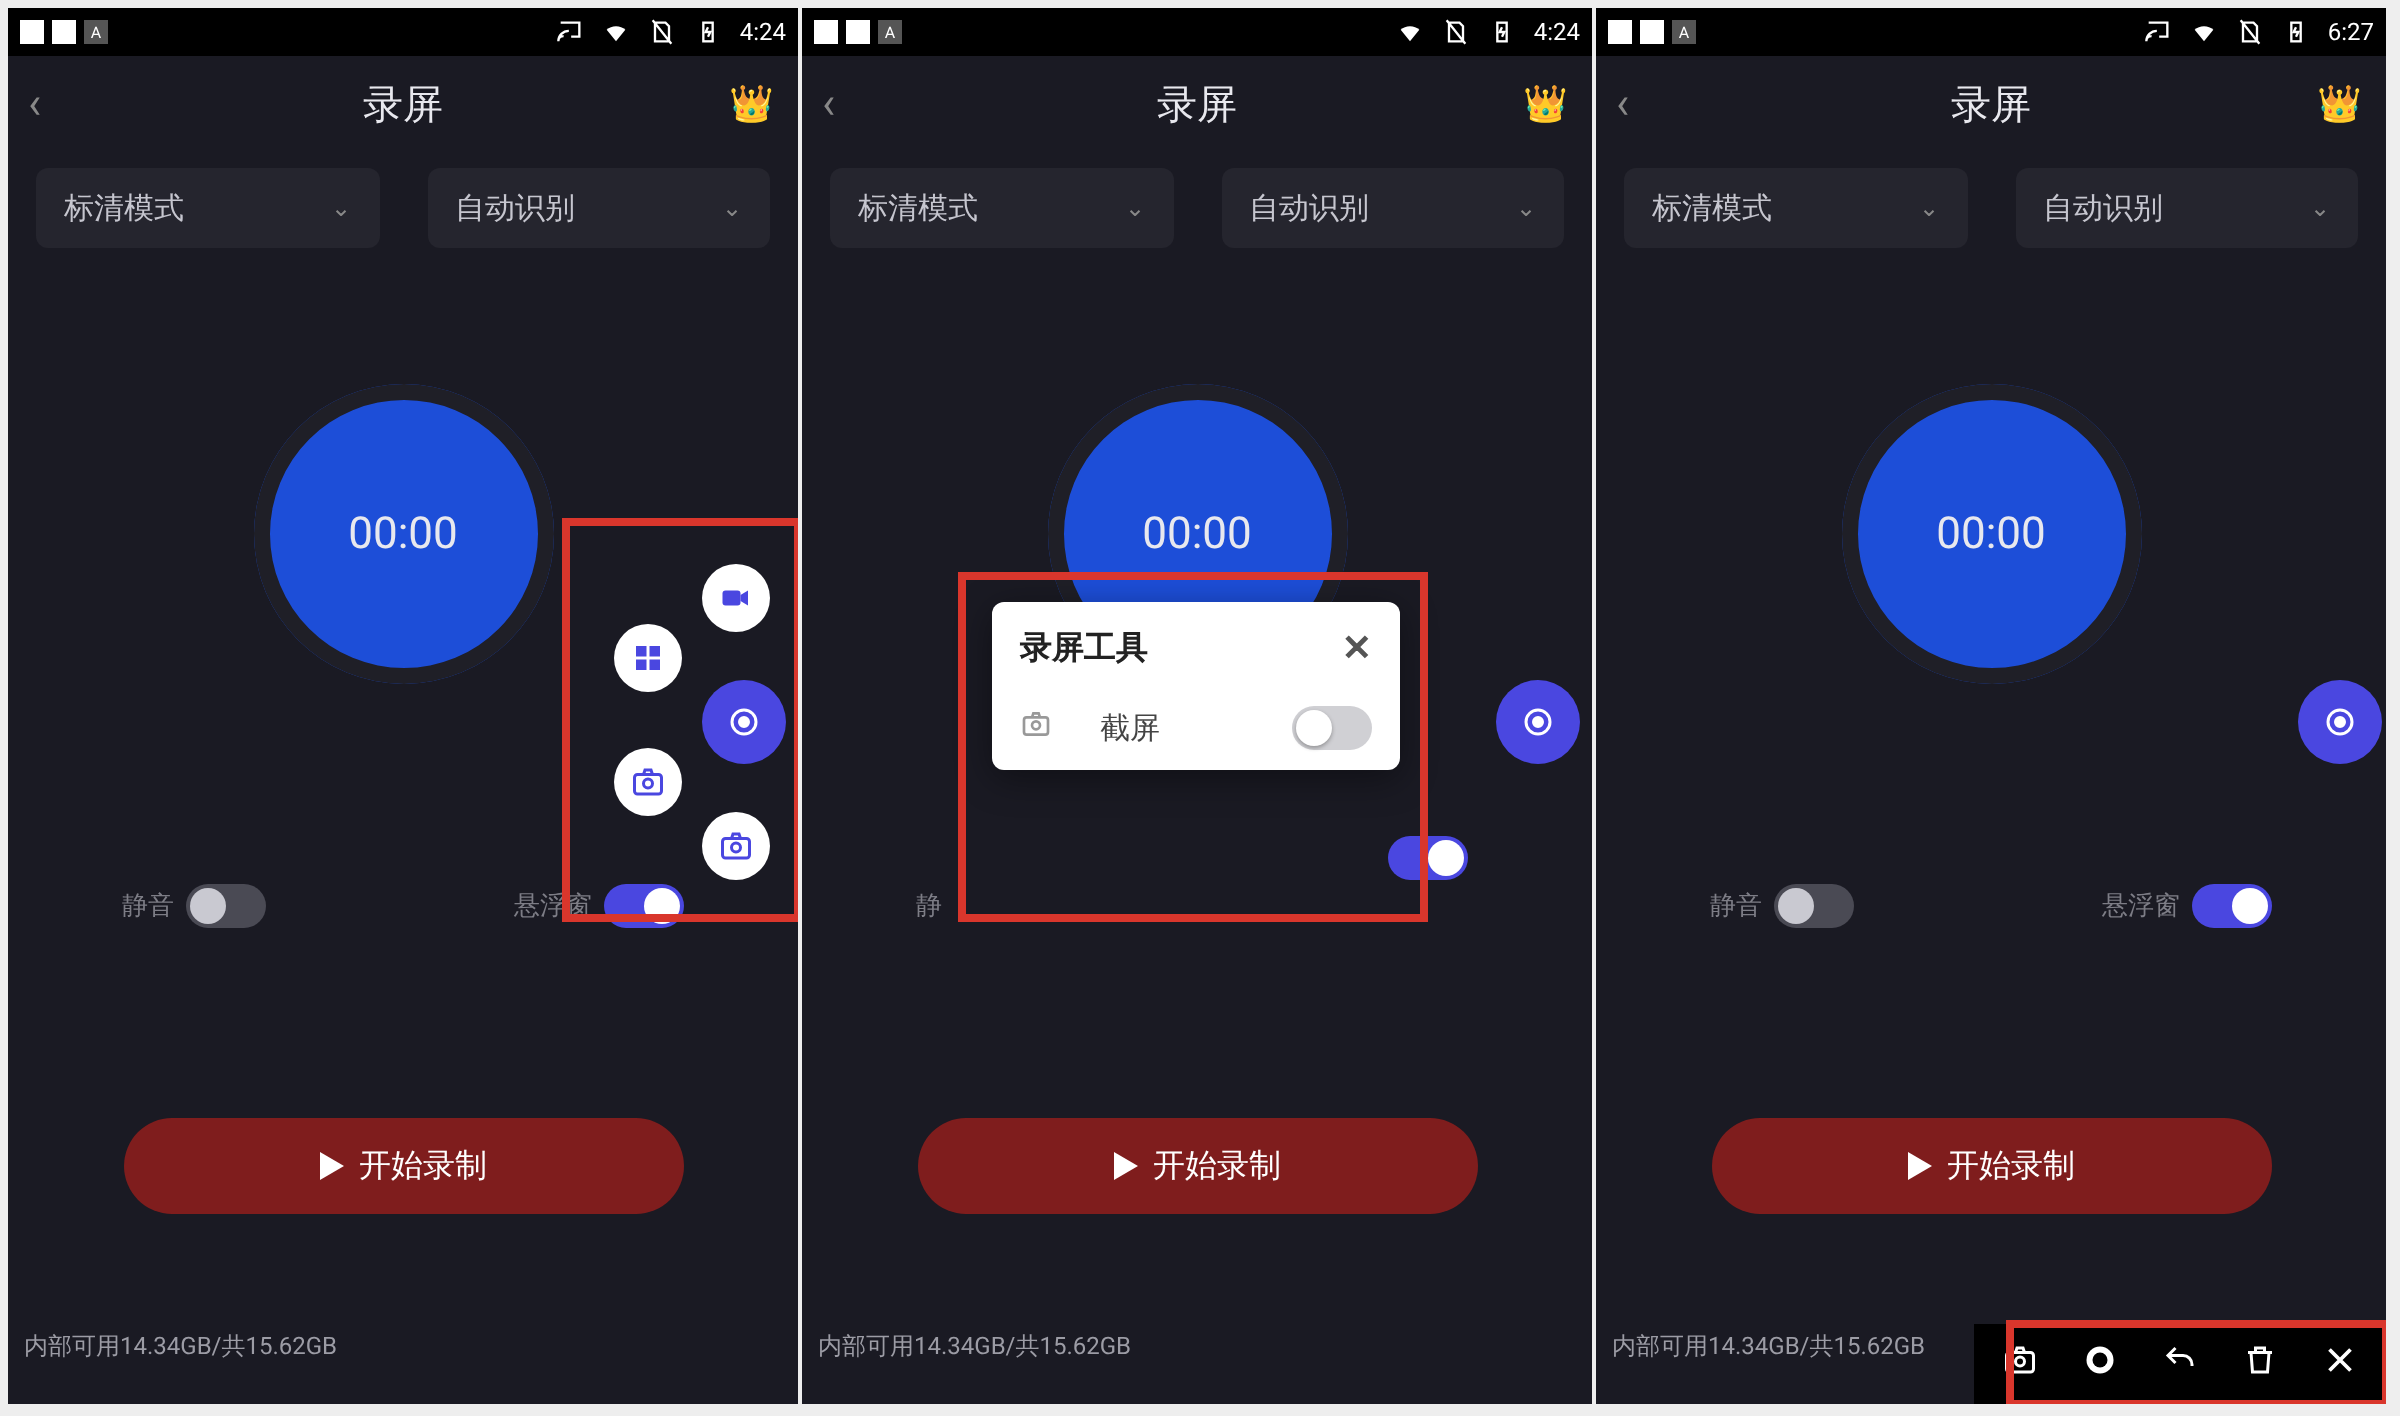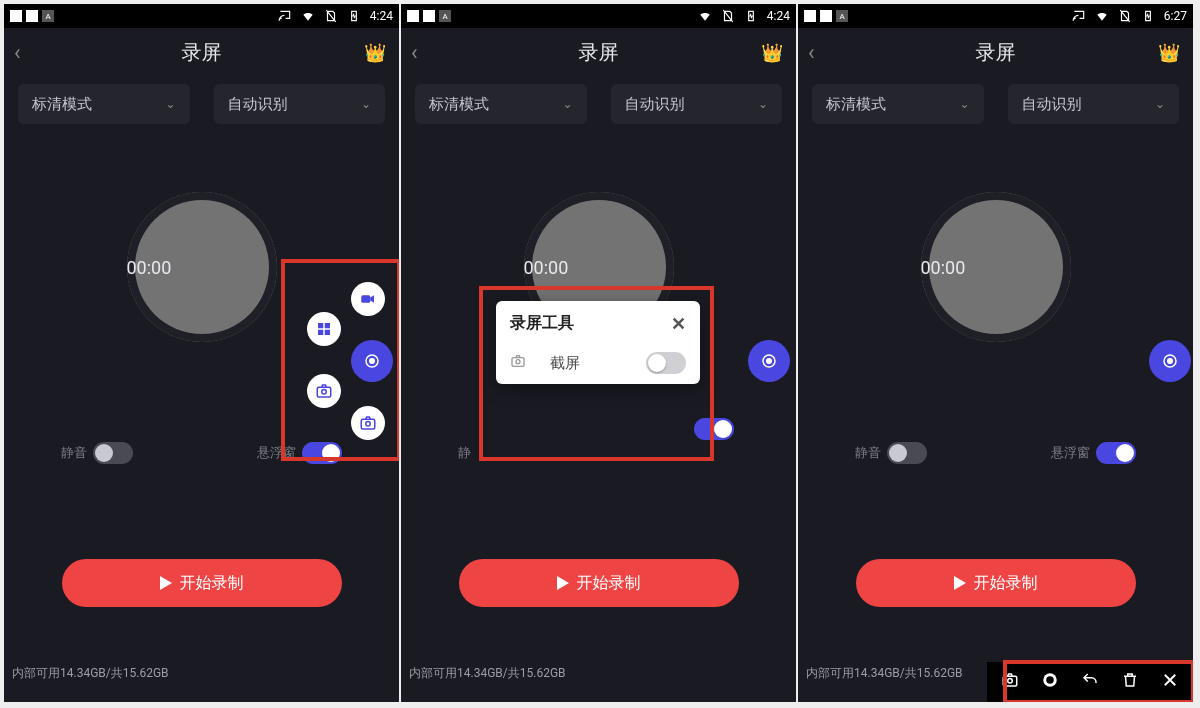--- a/index.html
+++ b/index.html
@@ -16,31 +16,31 @@
   
   .titlebar { height:48px; display:flex; align-items:center; justify-content:center; position:relative; color:#e8e8ee; font-size:20px; }
   .titlebar .back { position:absolute; left:10px; font-size:22px; color:#888;}
   .titlebar .crown { position:absolute; right:12px; font-size:18px; }
   
   .dds { display:flex; gap:24px; padding:8px 14px; }
   .dd { flex:1; height:40px; background:#25252e; border-radius:6px; display:flex; align-items:center; justify-content:space-between; padding:0 14px; color:#c6c6cf; font-size:15px;}
   .dd .chev { color:#888; font-size:12px;}
   
   .timerwrap { display:flex; justify-content:center; margin-top:60px; }
-  .timer { width:150px; height:150px; border-radius:50%; background:#737373; display:flex; align-items:center; justify-content:flex-start; color:#e8e8ee; font-size:18px; box-shadow:0 0 0 8px #1f1f27 inset; }
+  .timer { width:150px; height:150px; border-radius:50%; background:#1d4ed8; display:flex; align-items:center; justify-content:center; color:#e8e8ee; font-size:22px; box-shadow:0 0 0 8px #1f1f27 inset; }
   
   .toggles { display:flex; justify-content:space-between; padding:0 57px; margin-top:100px; font-size:13px; color:#7d7d86; align-items:center;}
   .tg { display:flex; align-items:center; gap:6px;}
   .switch { width:40px; height:22px; border-radius:11px; background:#4a4a54; position:relative; }
   .switch .knob { width:18px; height:18px; border-radius:50%; background:#c9c9d1; position:absolute; top:2px; left:2px; }
   .switch.on { background:#4a47e0; }
   .switch.on .knob { left:20px; background:#fff;}
   
   .startwrap { display:flex; justify-content:center; margin-top:95px; }
-  .startbtn { width:280px; height:48px; border-radius:24px; background:#ef4444; color:#fff; display:flex; align-items:center; justify-content:center; font-size:16px; gap:8px;}
+  .startbtn { width:280px; height:48px; border-radius:24px; background:#7f1d1d; color:#fff; display:flex; align-items:center; justify-content:center; font-size:16px; gap:8px;}
   .startbtn .tri { width:0; height:0; border-left:12px solid #fff; border-top:7px solid transparent; border-bottom:7px solid transparent;}
   
   .footer { position:absolute; bottom:20px; left:8px; font-size:12px; color:#9c9ca5; }
   
   .fab-main { width:42px; height:42px; border-radius:50%; background:#4a47e0; display:flex; align-items:center; justify-content:center; position:absolute; }
   .fab-mini { width:34px; height:34px; border-radius:50%; background:#fff; display:flex; align-items:center; justify-content:center; position:absolute; color:#4a47e0; }
   .fab-main svg, .fab-mini svg { width:18px; height:18px; }
   
   .redbox { position:absolute; border:4px solid #d9362c; pointer-events:none; }
   

